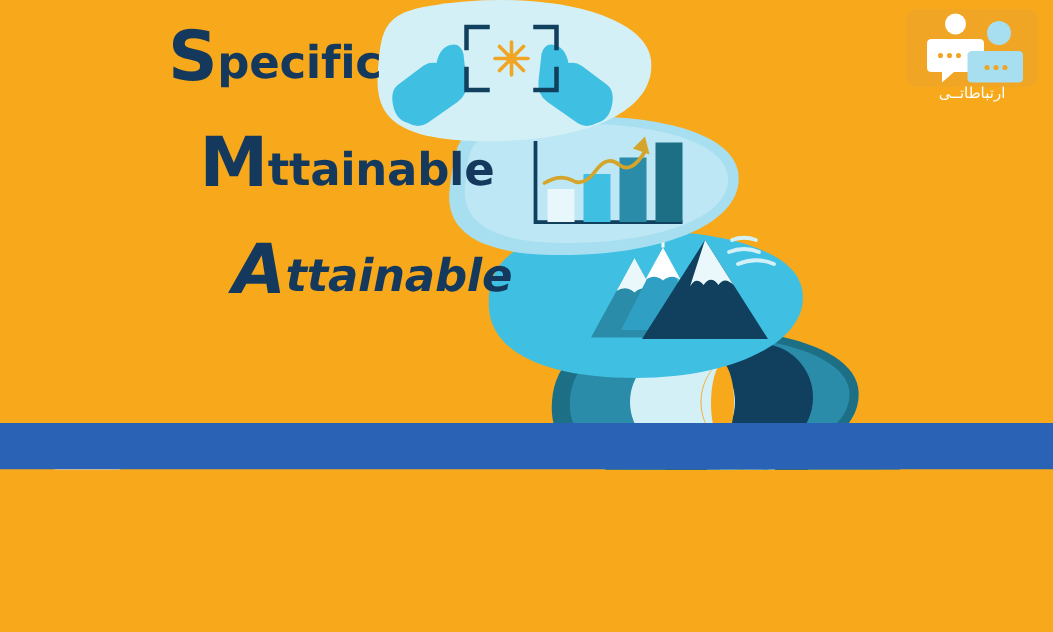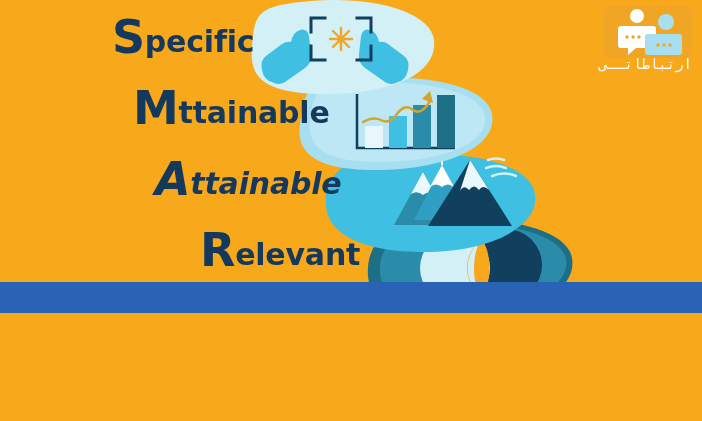--- a/index.html
+++ b/index.html
@@ -22,21 +22,21 @@
   #item-t{left:232px;top:298px;}
 
   
   #cascade{position:absolute;left:0;top:0;width:702px;height:421px;}
 
   
   #logo{position:absolute;right:10px;top:6px;width:88px;height:74px;}
   #logo-badge{position:absolute;left:0;top:0;width:88px;height:52px;
      background:#f0a524;border-radius:7px;}
   #logo-text{position:absolute;left:0;top:50px;width:88px;text-align:center;
-     color:#ffffff;font-size:14px;font-family:Liberation Mono, monospace;
+     color:#ffffff;font-size:10px;font-family:Liberation Serif, serif;
      direction:rtl;letter-spacing:0px;}
 
   
   #avatar{position:absolute;left:14px;top:306px;width:88px;height:88px;}
 </style>
 </head>
 <body>
 
 <div id="stage">
 
@@ -152,23 +152,20 @@
   </svg>
 
   <div class="smart-item" id="item-s">
     <span class="cap">S</span><span class="rest">pecific</span>
   </div>
   <div class="smart-item" id="item-m">
     <span class="cap">M</span><span class="rest">ttainable</span>
   </div>
   <div class="smart-item" id="item-a">
     <span class="cap">A</span><span class="rest">ttainable</span>
-  </div>
-  <div class="smart-item" id="item-r">
-    <span class="cap">R</span><span class="rest">elevant</span>
   </div>
 
   <div id="logo">
     <div id="logo-badge">
       <svg viewBox="0 0 88 52" width="88" height="52">
         <circle cx="33" cy="10" r="7" fill="#ffffff"></circle>
         <path d="M17 20 h32 q3 0 3 3 v16 q0 3 -3 3 h-17 l-8 7 v-7 h-7 q-3 0 -3 -3 v-16 q0 -3 3 -3 Z" fill="#ffffff"></path>
         <circle cx="23" cy="31" r="1.7" fill="#f0a524"></circle>
         <circle cx="29" cy="31" r="1.7" fill="#f0a524"></circle>
         <circle cx="35" cy="31" r="1.7" fill="#f0a524"></circle>

